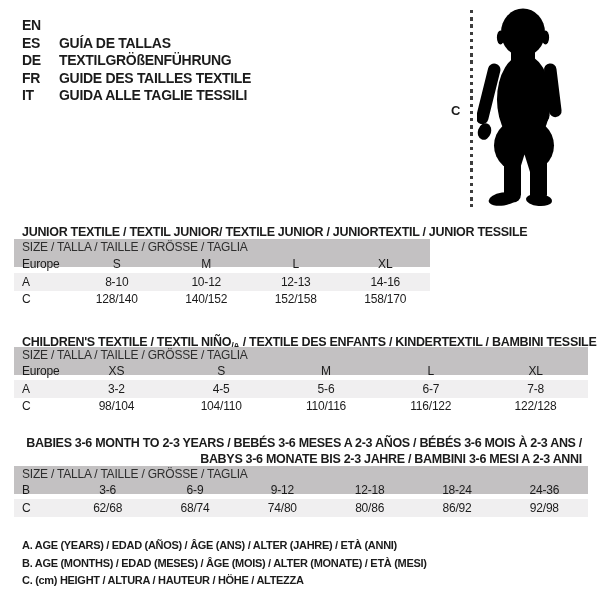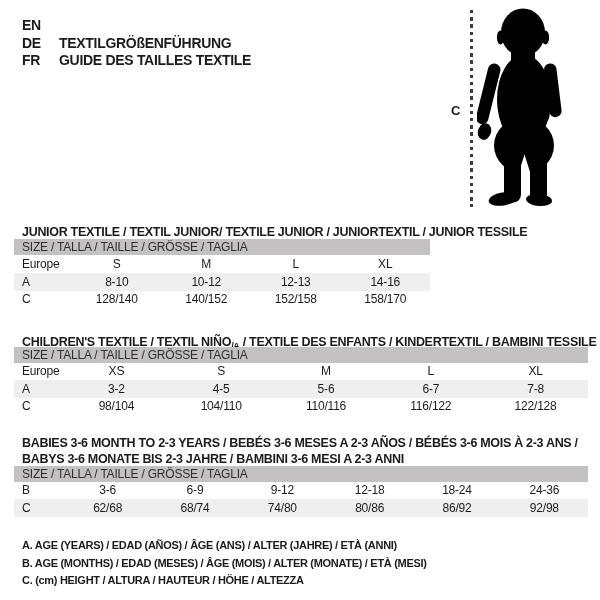--- a/index.html
+++ b/index.html
@@ -18,24 +18,24 @@
   .dotted-line{
     position:absolute;left:470px;top:10px;width:3px;height:197px;
     background:repeating-linear-gradient(to bottom,#3d3d3d 0 3.5px,transparent 3.5px 7.2px);
   }
   .baby-svg{position:absolute;left:477px;top:6px;width:96px;height:203px;}
   
   .sec-title{
     position:absolute;left:22px;font-size:12.5px;font-weight:700;letter-spacing:-0.3px;
     white-space:nowrap;
   }
-  .sec-title.two-line{white-space:normal;line-height:15.5px;width:560px;}
+  .sec-title.two-line{white-space:normal;line-height:15.5px;width:560px;text-align:right;}
   .sub{font-size:9px;vertical-align:-3px;}
   .band{
-    position:absolute;left:14px;height:16px;line-height:16px;
+    position:absolute;left:14px;height:28px;line-height:16px;
     background:#c3c1c2;color:#2e2e2e;font-size:12px;letter-spacing:-0.2px;
     padding-left:8px;box-sizing:border-box;
   }
   table.size-table{
     position:absolute;left:14px;border-collapse:collapse;table-layout:fixed;
     font-size:12px;letter-spacing:-0.2px;
   }
   table.size-table td{
     text-align:center;padding:2.2px 0;line-height:13px;height:13px;
     white-space:nowrap;overflow:hidden;margin-left:17px;
@@ -47,26 +47,34 @@
   .footnote{line-height:17.5px;font-size:11px;font-weight:700;letter-spacing:-0.3px;white-space:nowrap;}
 </style>
 </head>
 <body>
 
 <header class="lang-block">
   <div class="lang-row">
     <span class="lang-code">EN</span>
   </div>
   <div class="lang-row">
+    <span class="lang-code">ES</span>
+    <span>GUÍA DE TALLAS</span>
+  </div>
+  <div class="lang-row">
     <span class="lang-code">DE</span>
     <span>TEXTILGRÖßENFÜHRUNG</span>
   </div>
   <div class="lang-row">
     <span class="lang-code">FR</span>
     <span>GUIDE DES TAILLES TEXTILE</span>
+  </div>
+  <div class="lang-row">
+    <span class="lang-code">IT</span>
+    <span>GUIDA ALLE TAGLIE TESSILI</span>
   </div>
 </header>
 
 <span class="measure-label">C</span>
 <div class="dotted-line"></div>
 <svg class="baby-svg" viewBox="0 0 96 200" aria-hidden="true">
   <g fill="#000000">
 
     <ellipse cx="46" cy="25" rx="22" ry="24"></ellipse>
     <ellipse cx="23.5" cy="30" rx="3.6" ry="7"></ellipse>

